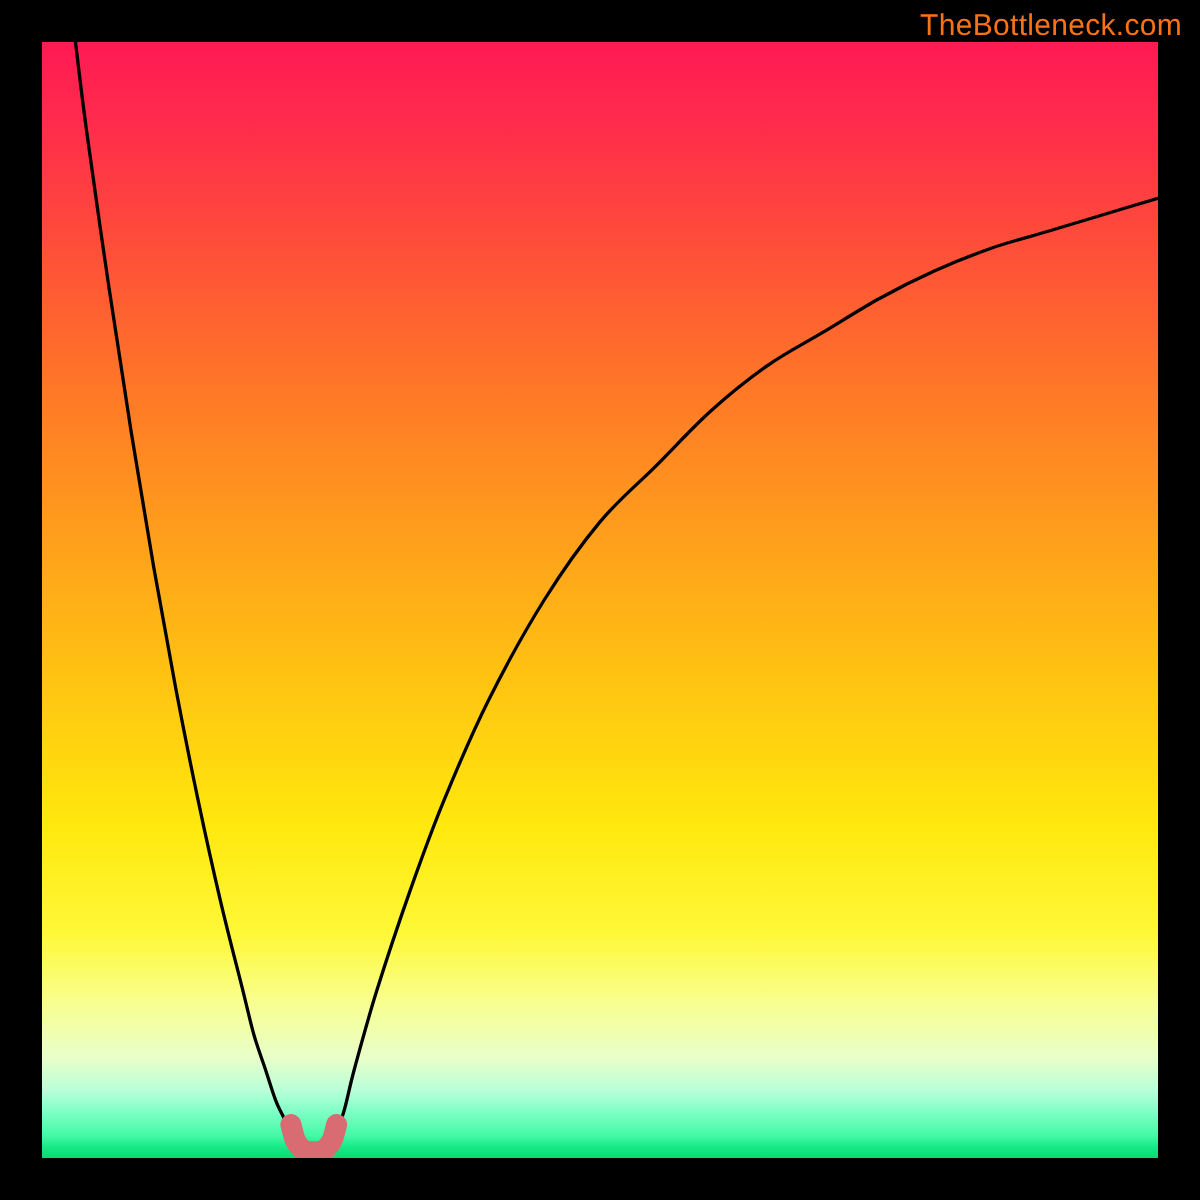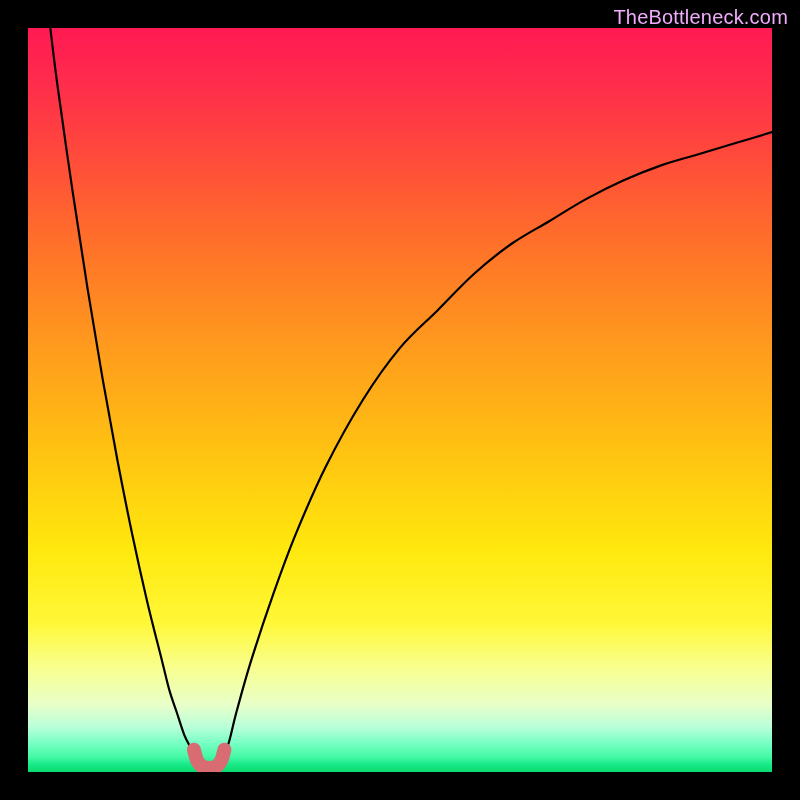--- a/index.html
+++ b/index.html
@@ -47,21 +47,21 @@
       #7bffc5 96%,
       #44f9a5 98%,
       #18e989 99%,
       #0ada6d 100%
     );
   }
   .watermark {
     position: absolute;
     top: 6px;
     right: 12px;
-    color: #f0abfc;
+    color: #f97316;
     font-size: 20px;
     font-weight: 500;
     letter-spacing: 0.2px;
     user-select: none;
   }
   svg.curves {
     position: absolute;
     inset: 0;
     width: 100%;
     height: 100%;

